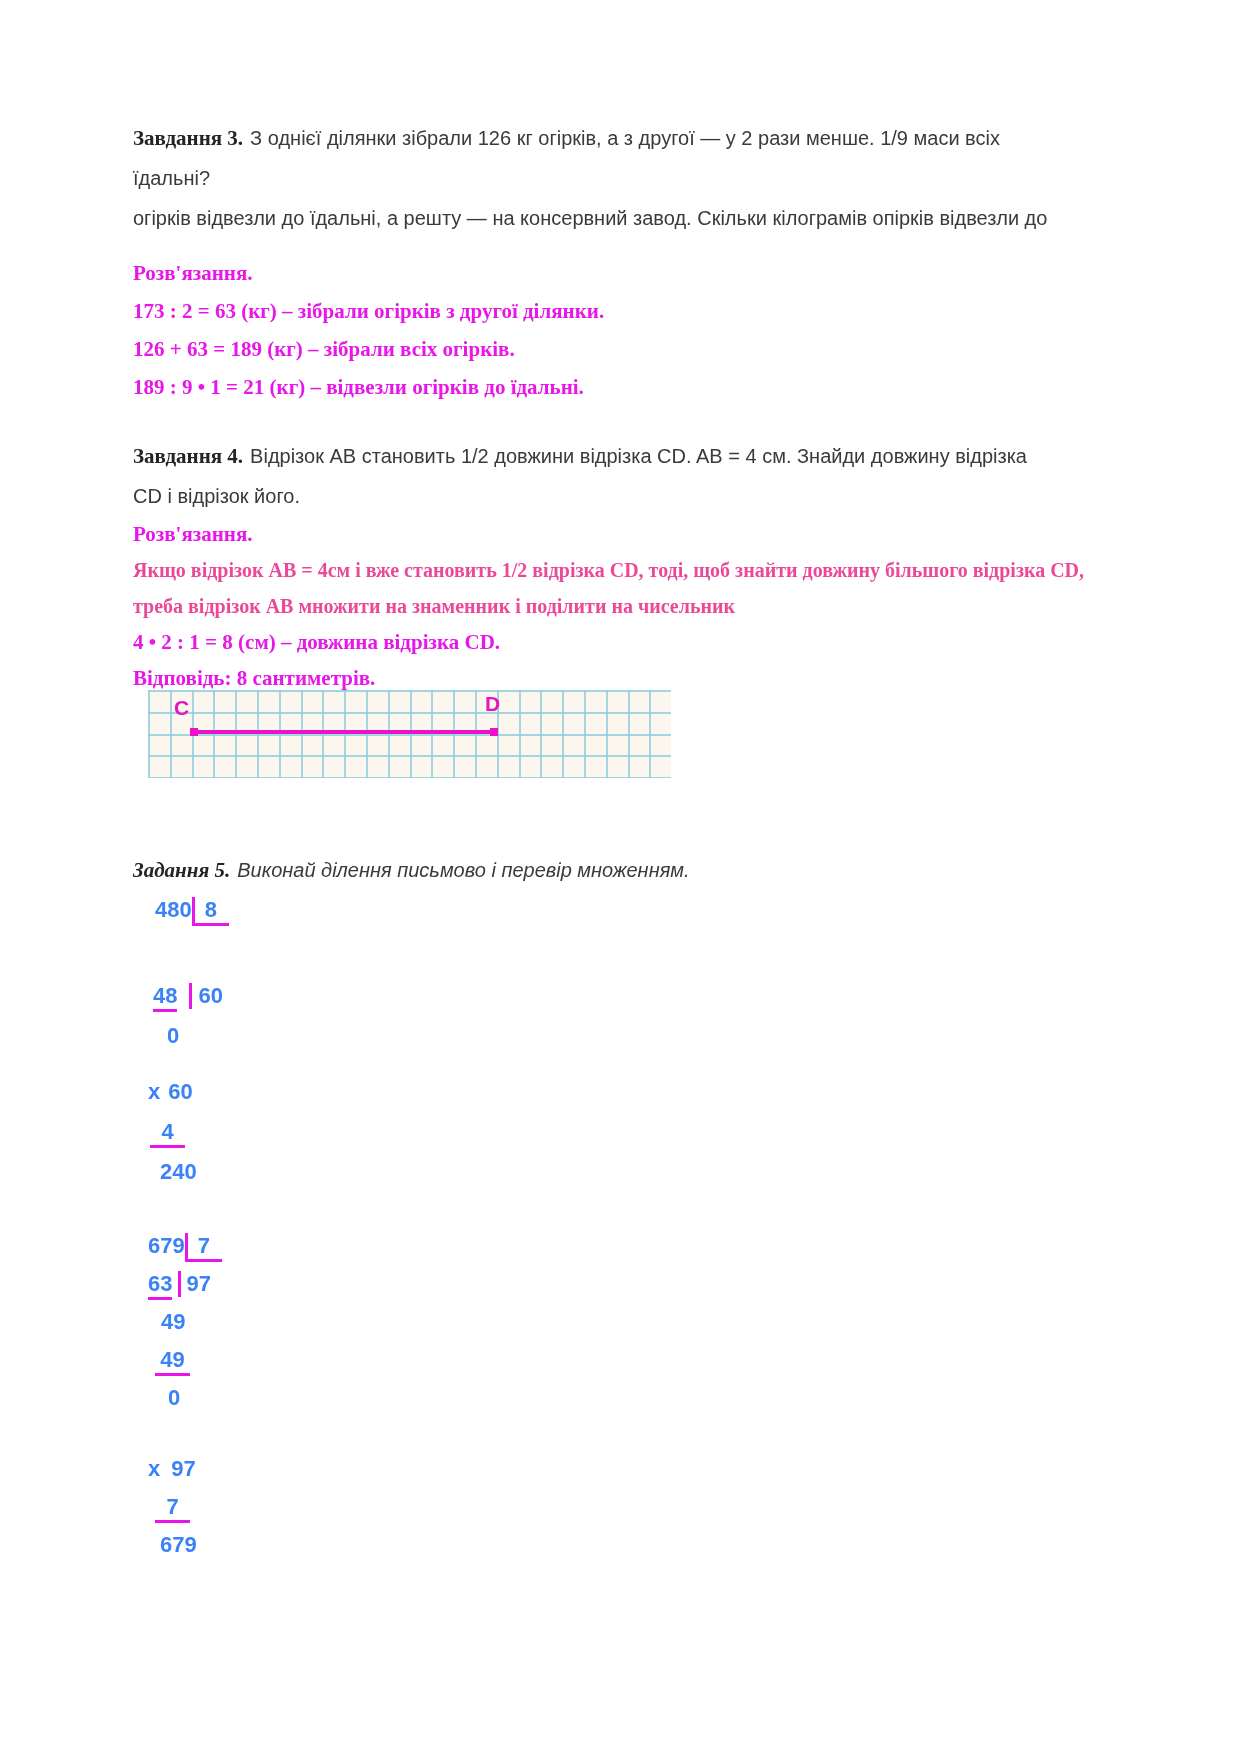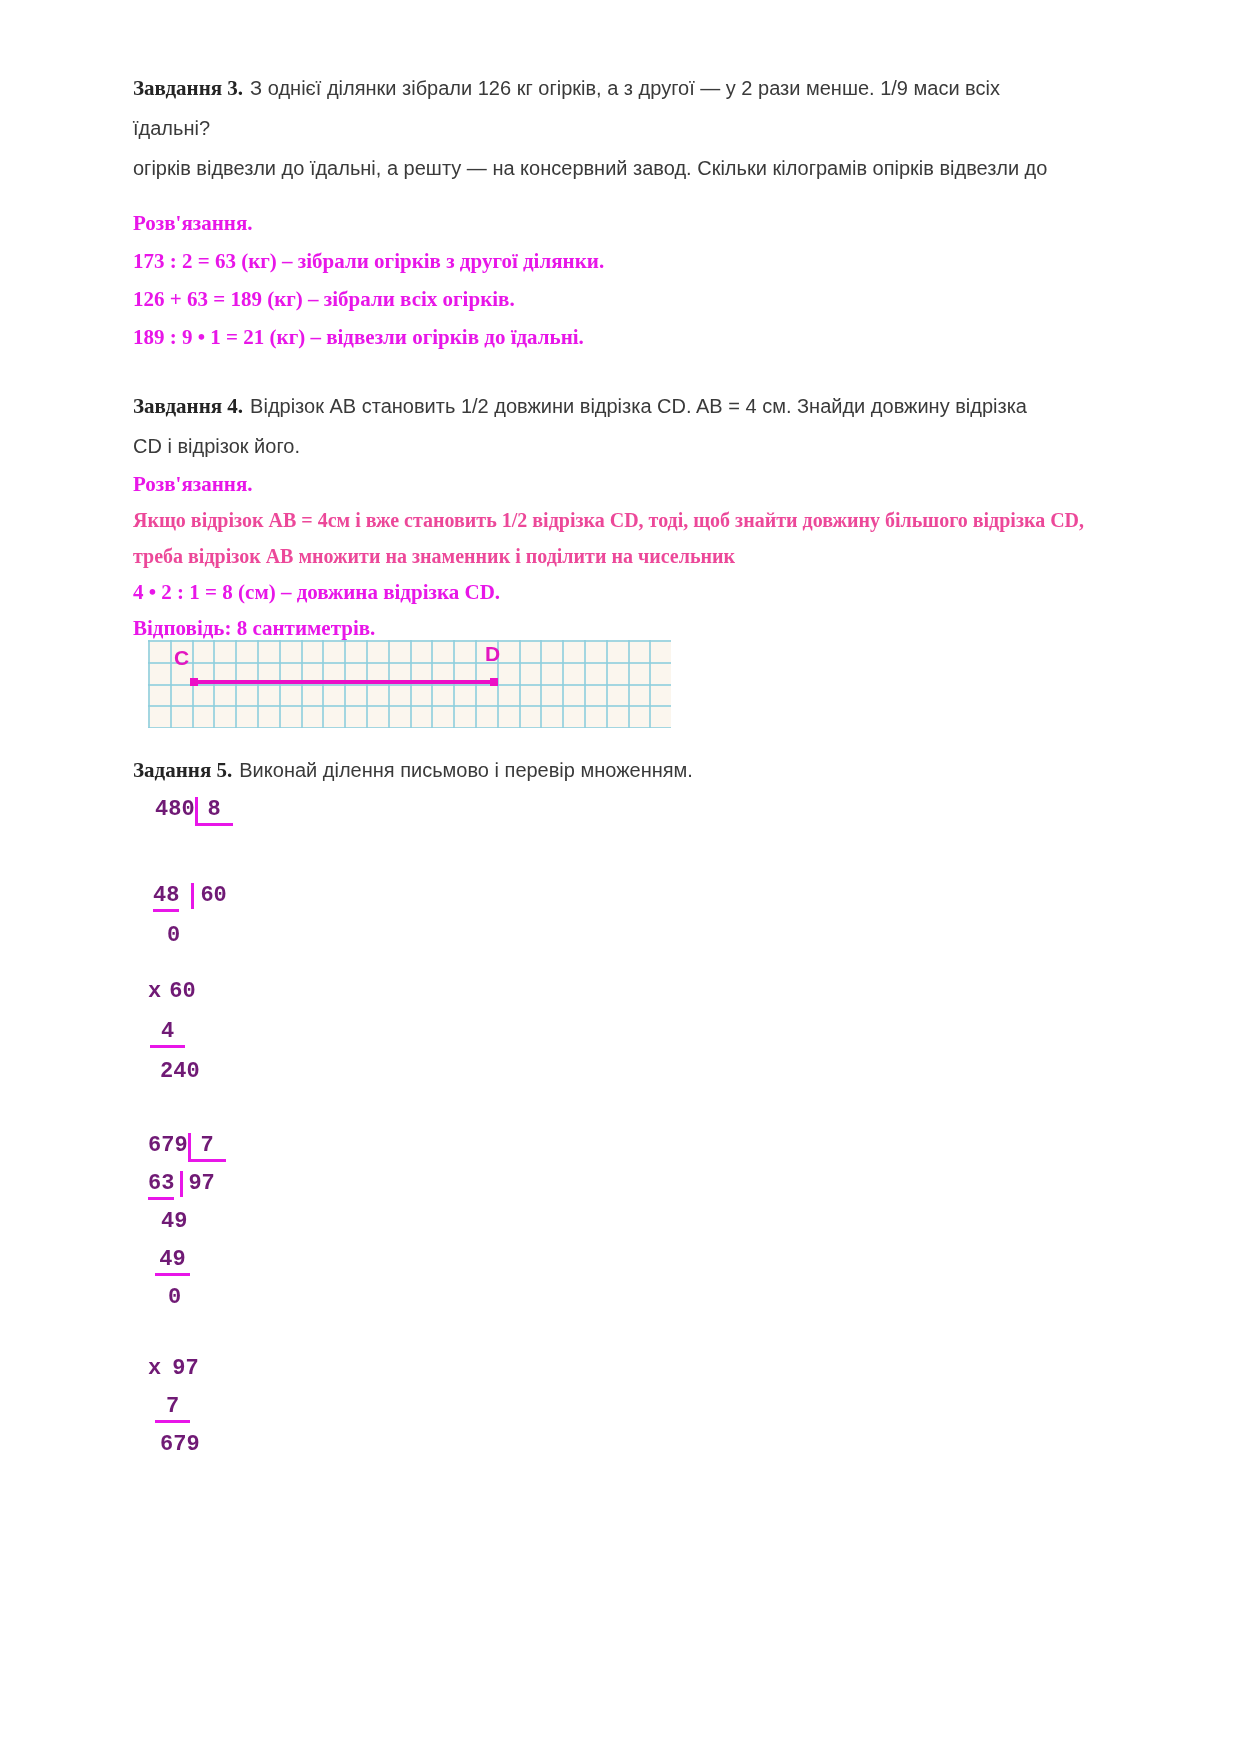--- a/index.html
+++ b/index.html
@@ -1,20 +1,20 @@
 <!DOCTYPE html>
 <html><head>
 <meta charset="utf-8">
 <style>
   html,body{margin:0;padding:0;background:#ffffff;}
   body{width:1240px;height:1754px;position:relative;overflow:hidden;}
   .page{
     box-sizing:border-box;
     width:1240px;height:1754px;
-    padding:68px 60px 0 133px;
+    padding:118px 60px 0 133px;
     font-family:"Liberation Sans",sans-serif;
     font-size:20px;color:#3a3a3a;
   }
   .para{line-height:40px;}
   .pline{white-space:nowrap;}
   .tlabel{
     font-family:"Liberation Serif",serif;
     font-weight:bold;color:#242424;font-size:21px;
     padding-right:7px;
   }
@@ -46,24 +46,24 @@
   .lblD{left:337px;top:4px;}
   .segment{
     position:absolute;left:44px;top:40px;
     width:304px;height:4px;background:#ec10c6;
   }
   .endpt{position:absolute;width:8px;height:8px;background:#ec10c6;top:-2px;}
   .endpt.left{left:-2px;}
   .endpt.right{right:-2px;}
 
   
-  .t5title{margin-top:22px;line-height:40px;}
+  .t5title{margin-top:72px;line-height:40px;font-style:italic;}
   .math{
-    font-family:Liberation Mono, monospace;font-weight:bold;
-    font-size:22px;color:#701a75;margin-left:15px;
+    font-family:Liberation Sans, sans-serif;font-weight:bold;
+    font-size:22px;color:#3b82f6;margin-left:15px;
   }
   .mline{height:40px;line-height:40px;white-space:nowrap;}
   .mline2{height:38px;line-height:38px;white-space:nowrap;}
   .b1{margin-top:0;}
   .mult1{margin-top:16px;}
   .div2{margin-top:35px;}
   .mult2{margin-top:33px;}
   .ldiv{
     display:inline-block;line-height:26px;
     border-left:3px solid #e816e8;border-bottom:3px solid #e816e8;

